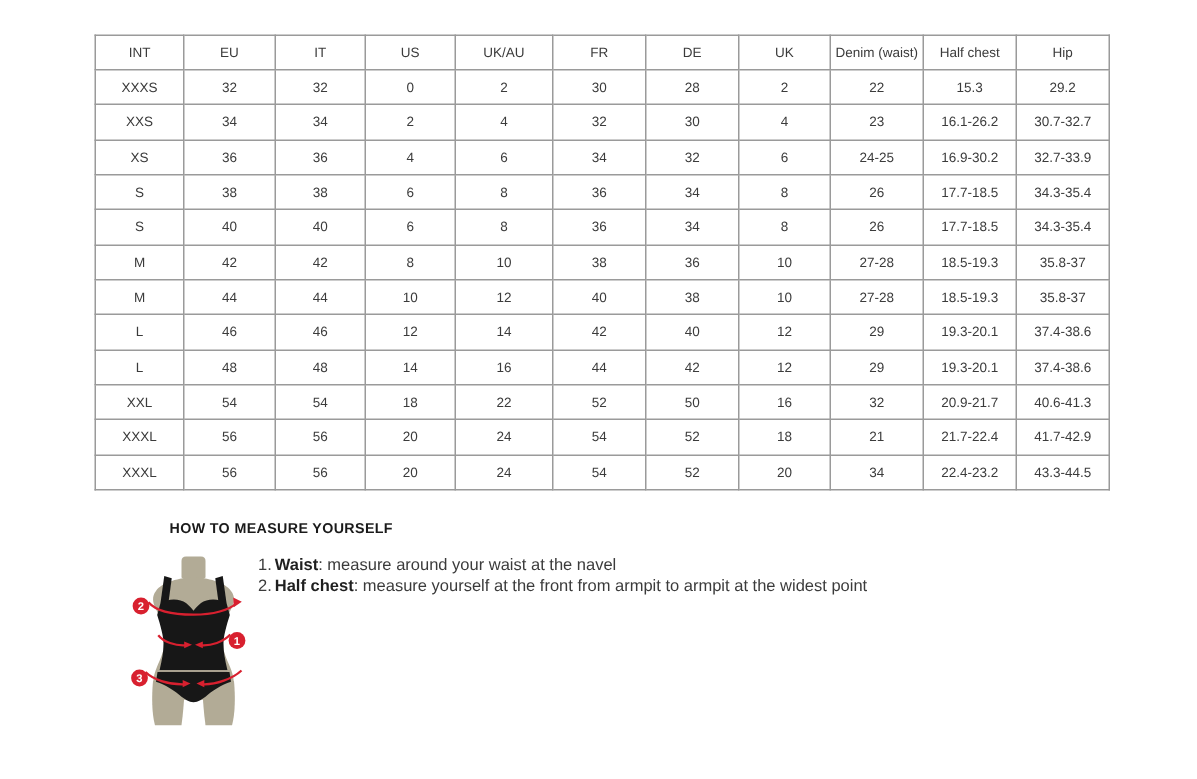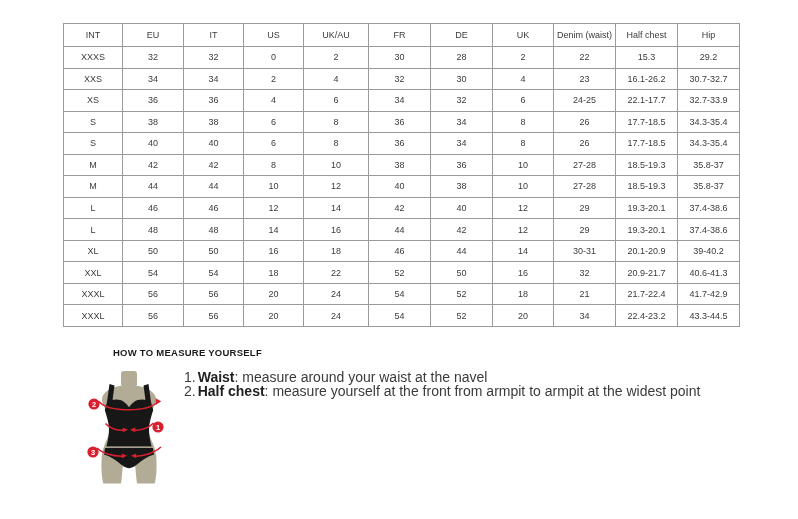--- a/index.html
+++ b/index.html
@@ -24,22 +24,22 @@
 
   
   .measure-heading {
     position:absolute; left:65px; top:347px;
     font-size:9.5px; font-weight:bold; letter-spacing:0.25px; color:#1a1a1a;
     white-space:nowrap;
     padding-left:48px;
   }
   .figure-wrap { position:absolute; left:76px; top:368px; width:100px; height:132px; }
   ol.instructions {
-    position:absolute; left:184px; top:370px; margin:0; padding:0; list-style:none;
-    font-size:14px; color:#3b3b3b;
+    position:absolute; left:172px; top:370px; margin:0; padding:0; list-style:none;
+    font-size:11px; color:#3b3b3b;
   }
   ol.instructions li { height:14.3px; line-height:14.3px; white-space:nowrap; }
   ol.instructions .num { margin-right:2px; }
   ol.instructions b { color:#1f1f1f; }
 </style>
 </head>
 <body>
 
 <div class="page">
 
@@ -102,21 +102,21 @@
         <tr>
           <td>XS</td>
           <td>36</td>
           <td>36</td>
           <td>4</td>
           <td>6</td>
           <td>34</td>
           <td>32</td>
           <td>6</td>
           <td>24-25</td>
-          <td>22.1-17.7</td>
+          <td>16.9-30.2</td>
           <td>32.7-33.9</td>
         </tr>
         <tr>
           <td>S</td>
           <td>38</td>
           <td>38</td>
           <td>6</td>
           <td>8</td>
           <td>36</td>
           <td>34</td>
@@ -184,33 +184,20 @@
           <td>14</td>
           <td>16</td>
           <td>44</td>
           <td>42</td>
           <td>12</td>
           <td>29</td>
           <td>19.3-20.1</td>
           <td>37.4-38.6</td>
         </tr>
         <tr>
-          <td>XL</td>
-          <td>50</td>
-          <td>50</td>
-          <td>16</td>
-          <td>18</td>
-          <td>46</td>
-          <td>44</td>
-          <td>14</td>
-          <td>30-31</td>
-          <td>20.1-20.9</td>
-          <td>39-40.2</td>
-        </tr>
-        <tr>
           <td>XXL</td>
           <td>54</td>
           <td>54</td>
           <td>18</td>
           <td>22</td>
           <td>52</td>
           <td>50</td>
           <td>16</td>
           <td>32</td>
           <td>20.9-21.7</td>

